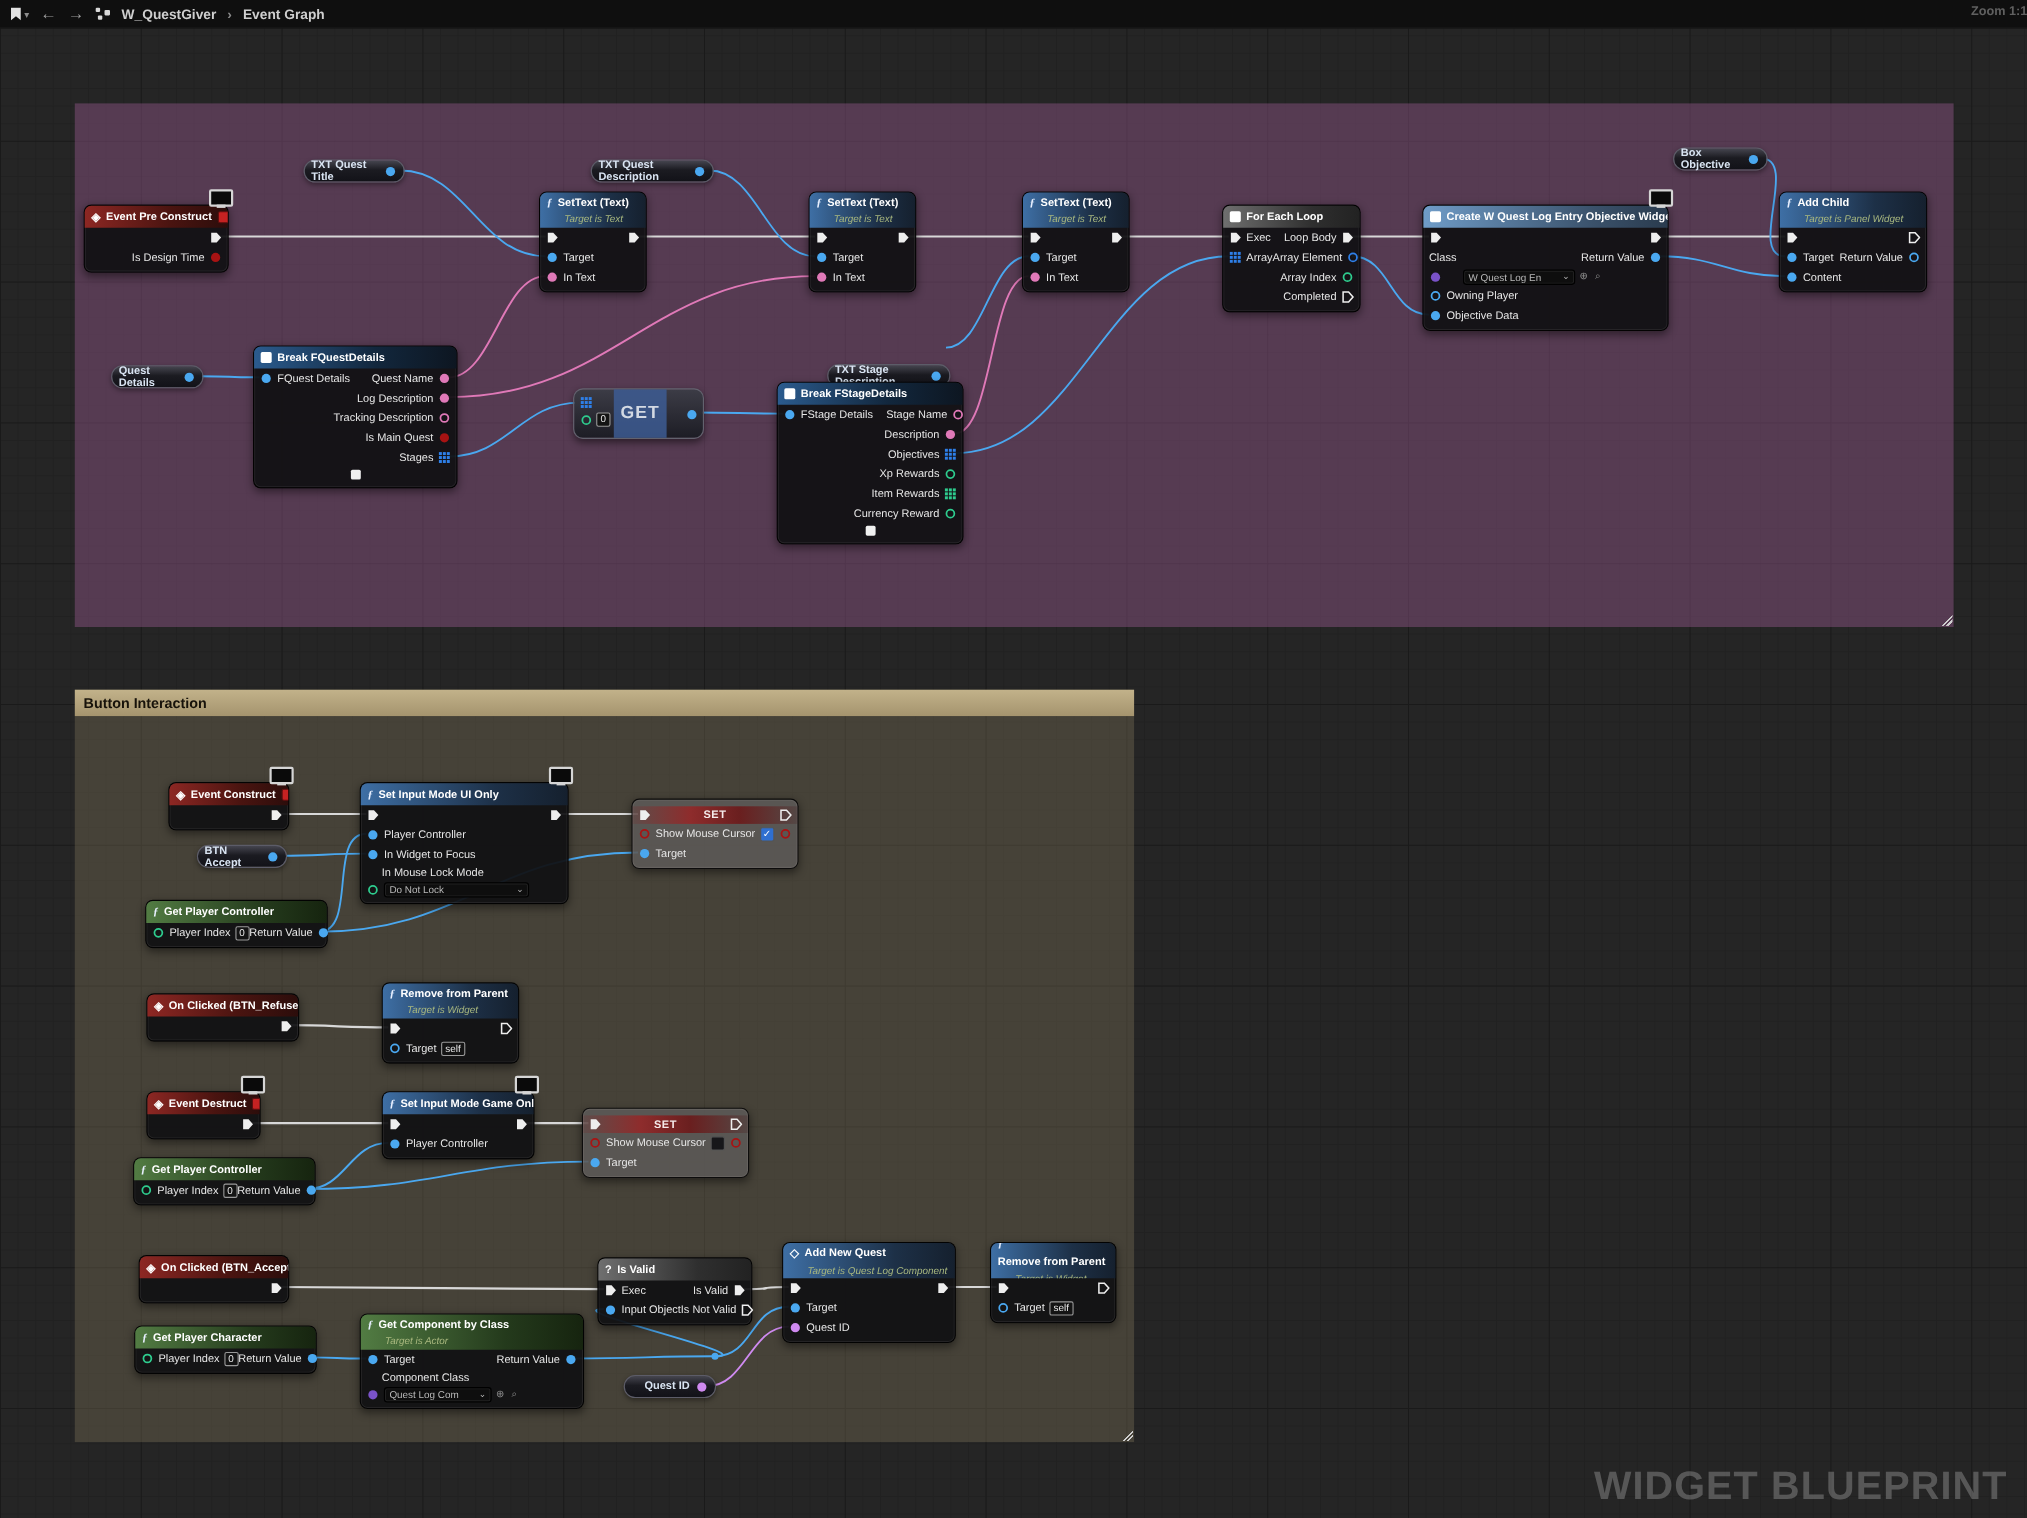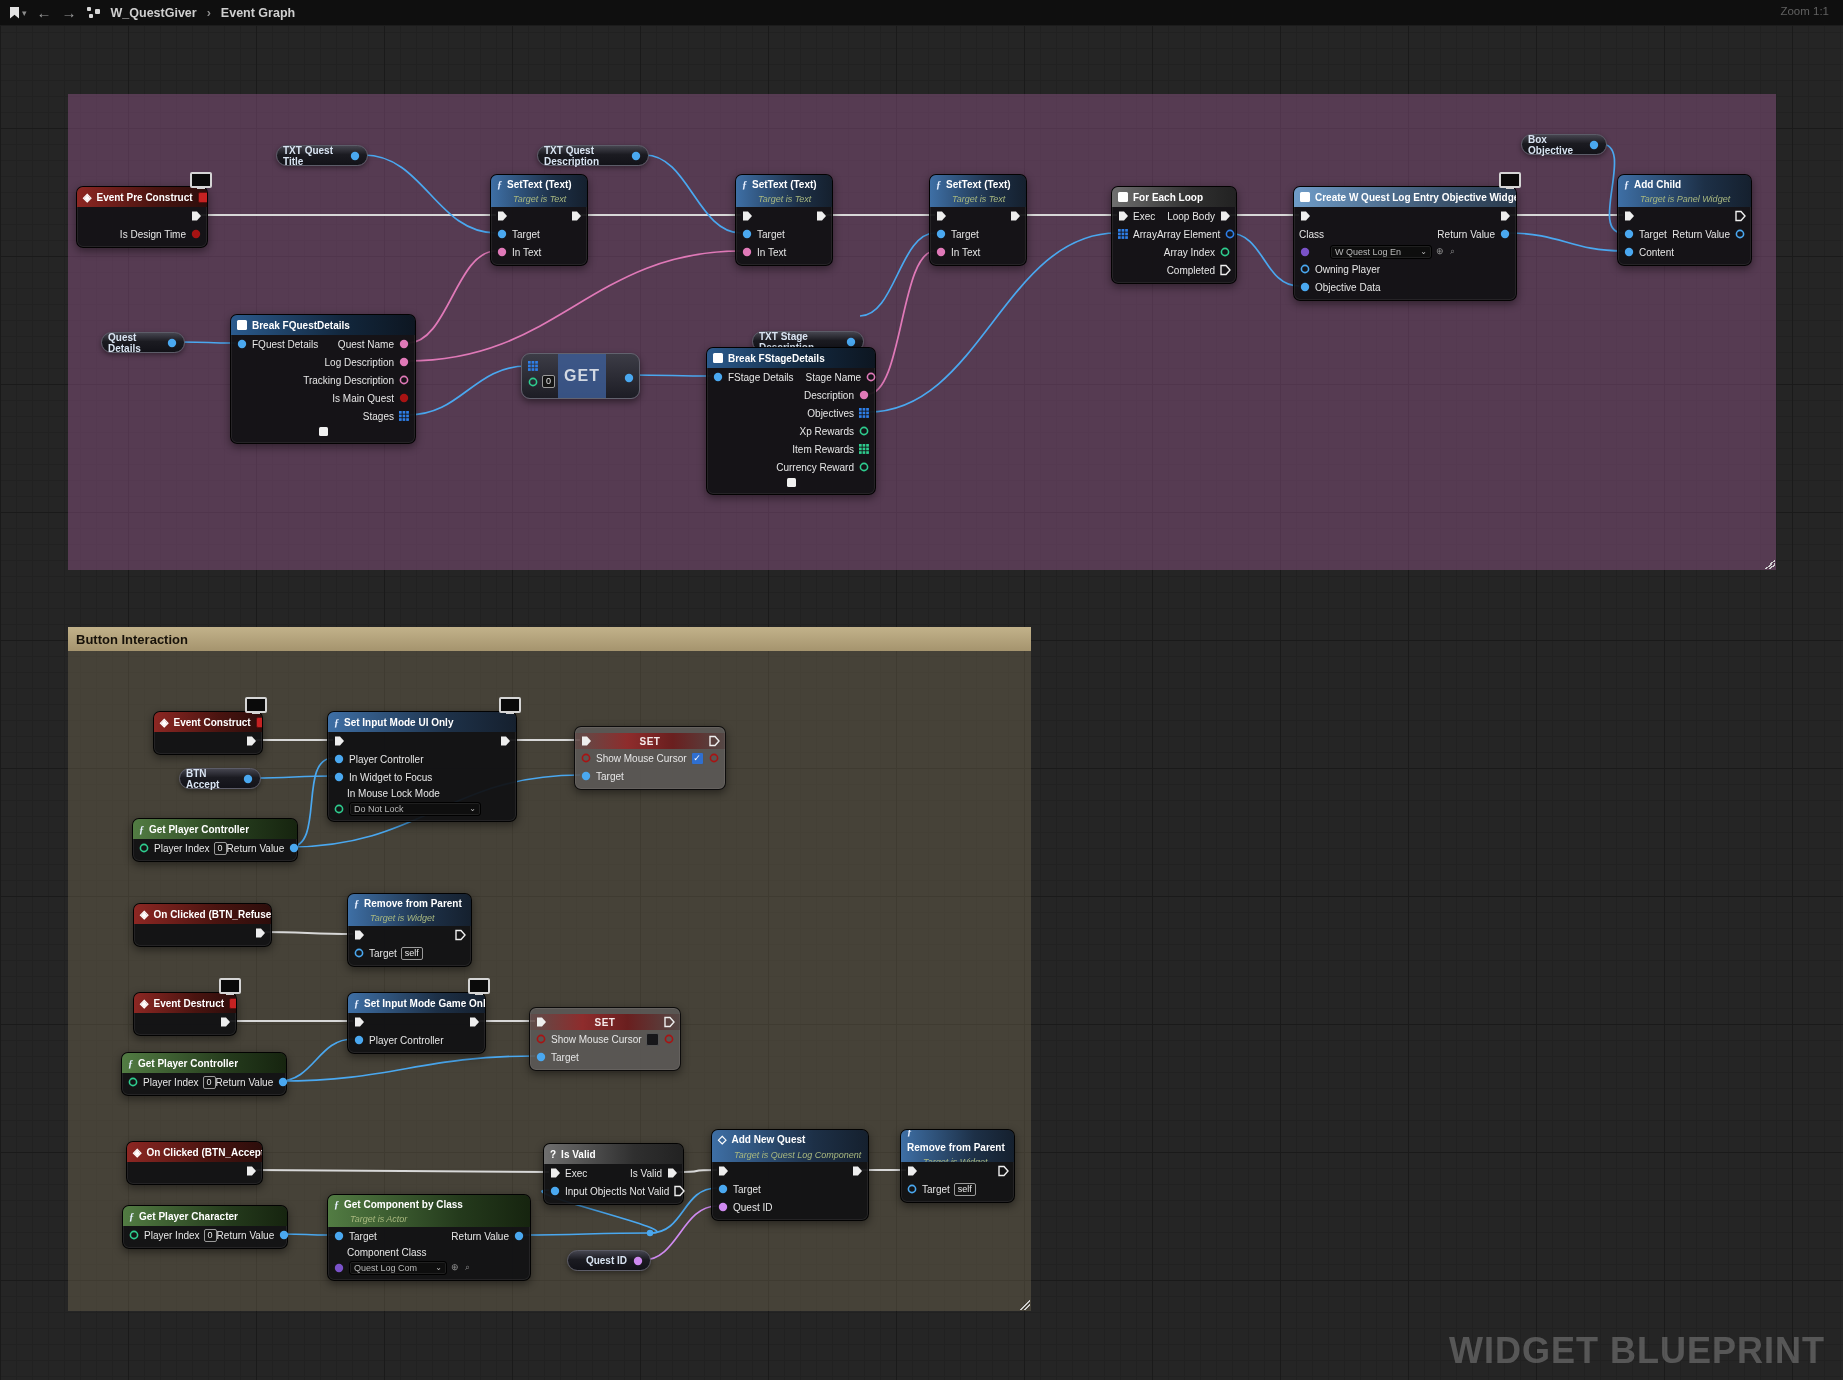--- a/index.html
+++ b/index.html
@@ -19,21 +19,21 @@
   .bookmark{width:9px;height:12px;background:#e3e3e3;clip-path:polygon(0 0,100% 0,100% 100%,50% 68%,0 100%);display:inline-block;}
   .chev{color:#8d8d8d;font-size:9px;}
   .arrow{font-size:15px;font-weight:bold;color:#9d9d9d;}
   .graphicon{width:14px;height:12px;position:relative;display:inline-block;}
   .graphicon i{position:absolute;width:4px;height:4px;background:#d8d8d8;border-radius:1px;}
   .graphicon i:nth-child(1){left:0;top:0;}
   .graphicon i:nth-child(2){left:8px;top:2px;width:5px;height:5px;}
   .graphicon i:nth-child(3){left:2px;top:7px;}
   .crumb{font-weight:bold;color:#cfcfcf;}
   .crumbsep{color:#8a8a8a;font-weight:bold;}
-  #zoomlabel{position:absolute;right:14px;top:5px;color:#606060;font-size:11.5px;font-weight:normal;z-index:50;}
+  #zoomlabel{position:absolute;right:0;top:5px;color:#606060;font-size:11.5px;font-weight:bold;z-index:50;}
   
   .comment{position:absolute;z-index:1;}
   .comment .chead{height:24px;display:flex;align-items:center;padding:0 8px;font-size:13px;font-weight:bold;}
   .comment .cbody{position:absolute;left:0;right:0;bottom:0;top:24px;}
   .c-quest .chead{background:linear-gradient(180deg,#c05bad,#a2478e);color:#fff;text-shadow:0 1px 2px rgba(0,0,0,.7);}
   .c-quest .cbody{background:rgba(168,98,159,0.38);}
   .c-button .chead{background:linear-gradient(180deg,#c2b28a,#a5946e);color:#17120a;}
   .c-button .cbody{background:rgba(148,136,102,0.30);}
   .resize{position:absolute;right:1px;bottom:1px;width:10px;height:10px;
     background:linear-gradient(135deg,transparent 50%,#cfcfcf 50%,#cfcfcf 60%,transparent 60%,transparent 70%,#cfcfcf 70%,#cfcfcf 80%,transparent 80%);}

